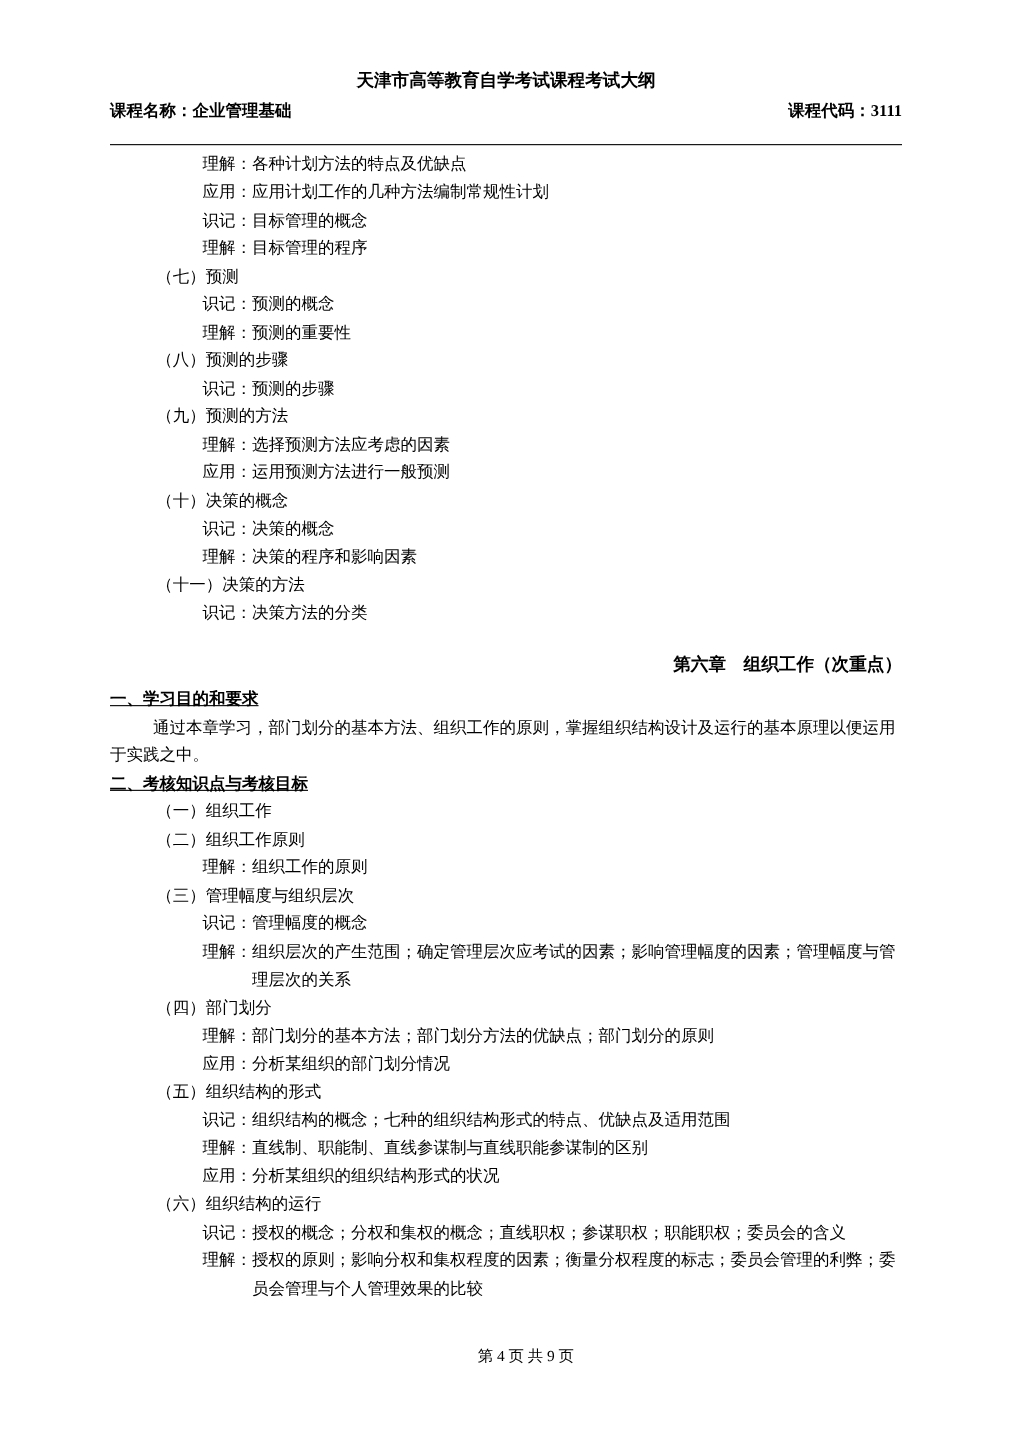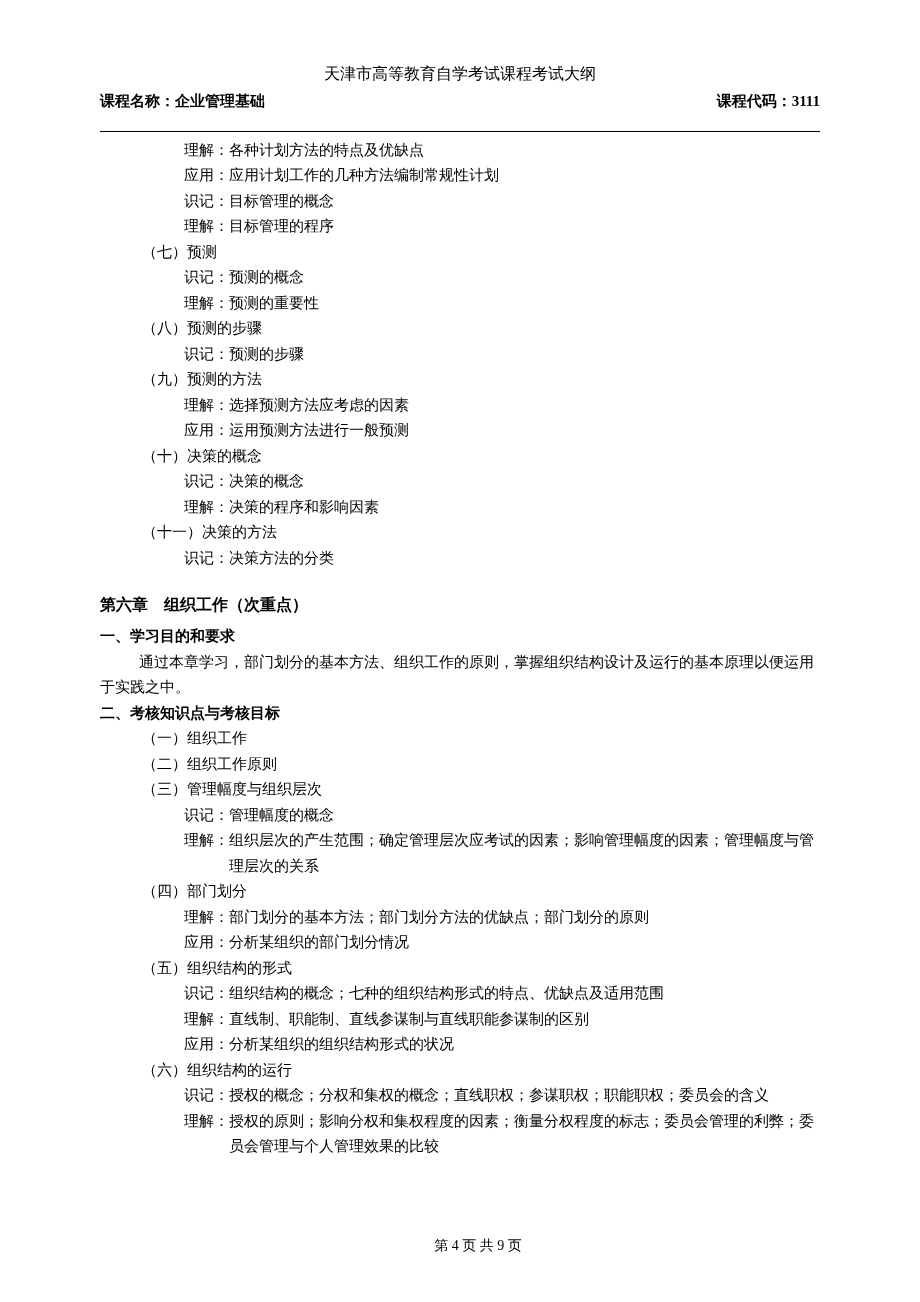--- a/index.html
+++ b/index.html
@@ -13,55 +13,56 @@
   }
   .page {
     width: 920px;
     min-height: 1302px;
     padding: 60px 100px 40px 100px;
     box-sizing: border-box;
     position: relative;
   }
   .doc-title {
     text-align: center;
-    font-weight: normal;
+    font-weight: bold;
     font-size: 16px;
     margin-bottom: 2px;
   }
   .header-line {
     display: flex;
     justify-content: space-between;
     font-weight: bold;
     font-size: 15px;
     border-bottom: 1.5px solid #000;
     padding-bottom: 16px;
     margin-bottom: 6px;
   }
   .content {
     font-size: 15px;
   }
   .indent1 { padding-left: 2.8em; }
   .indent2 { padding-left: 5.6em; }
   .indent2b { padding-left: 5.6em; text-indent: -3em; padding-left: 8.6em; }
   .chapter-title {
-    text-align: left;
+    text-align: right;
     font-weight: bold;
     font-size: 16px;
     margin-top: 20px;
     margin-bottom: 6px;
   }
   .section-heading {
     font-weight: bold;
     font-size: 15px;
+    text-decoration: underline;
   }
   .para-indent { text-indent: 2.6em; }
   .footer {
     text-align: center;
     position: absolute;
-    bottom: 44px;
+    bottom: 56px;
     left: 0;
     right: 0;
     font-size: 14px;
     margin-left: 36px;
   }
 </style>
 </head>
 <body>
 
 <div class="page">
@@ -102,20 +103,21 @@
     <div class="chapter-title">第六章　组织工作（次重点）</div>
 
     <div class="section-heading">一、学习目的和要求</div>
     <div class="para-indent">通过本章学习，部门划分的基本方法、组织工作的原则，掌握组织结构设计及运行的基本原理以便运用于实践之中。</div>
 
     <div class="section-heading">二、考核知识点与考核目标</div>
 
     <div class="indent1">（一）组织工作</div>
 
     <div class="indent1">（二）组织工作原则</div>
+    <div class="indent2">理解：组织工作的原则</div>
 
     <div class="indent1">（三）管理幅度与组织层次</div>
     <div class="indent2">识记：管理幅度的概念</div>
     <div class="indent2b">理解：组织层次的产生范围；确定管理层次应考试的因素；影响管理幅度的因素；管理幅度与管理层次的关系</div>
 
     <div class="indent1">（四）部门划分</div>
     <div class="indent2">理解：部门划分的基本方法；部门划分方法的优缺点；部门划分的原则</div>
     <div class="indent2">应用：分析某组织的部门划分情况</div>
 
     <div class="indent1">（五）组织结构的形式</div>

